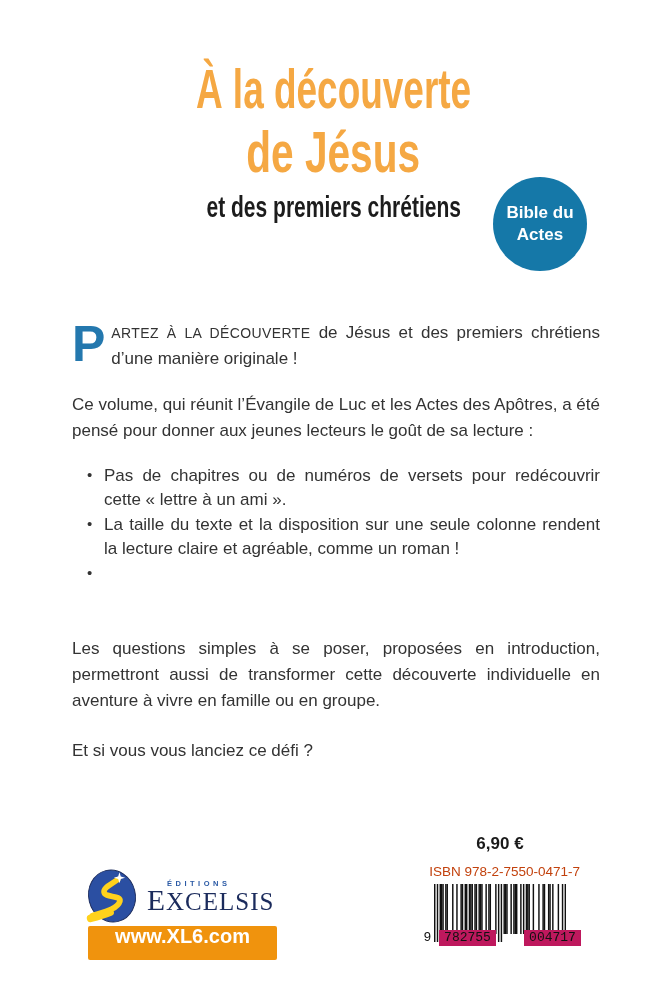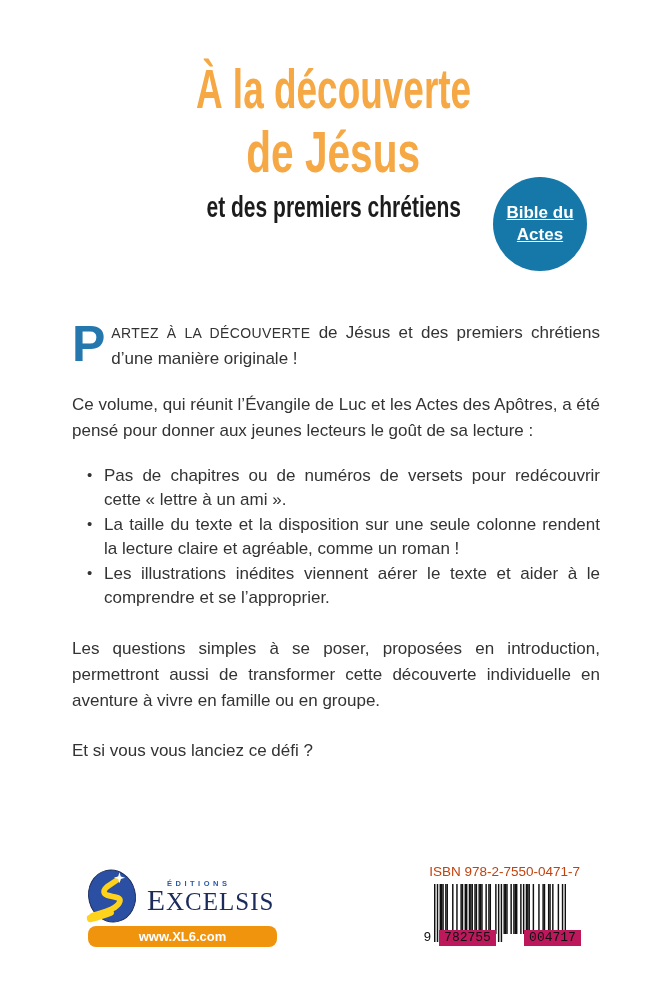--- a/index.html
+++ b/index.html
@@ -20,21 +20,21 @@
   .title-line2{top:118px;font-size:58px;}
   .title-line2 .squeeze{transform:scaleX(0.70);}
   .title-subtitle{position:absolute;left:0;top:190px;width:667px;text-align:center;
     color:#1c1c1c;font-weight:bold;font-size:30px;}
   .title-subtitle .squeeze{display:inline-block;transform:scaleX(0.70);transform-origin:center top;}
   
   .badge{
     position:absolute;left:493px;top:177px;width:94px;height:94px;
     background:#1578a8;border-radius:50%;
     display:flex;flex-direction:column;align-items:center;justify-content:center;
-    color:#fff;font-weight:bold;font-size:17px;line-height:22px;text-decoration:underline;
+    color:#fff;font-weight:bold;font-size:17px;line-height:22px;
   }
   
   .copy{position:absolute;left:72px;width:528px;text-align:justify;font-size:17px;line-height:26px;margin:0;}
   .lead{top:320px;line-height:25px;}
   .dropcap{
     float:left;color:#2478ae;font-weight:bold;
     font-size:50px;line-height:42px;margin:3px 6px 0 0;
   }
   .sc{font-size:14px;letter-spacing:0.4px;}
   .p1{top:392px;}
@@ -59,23 +59,23 @@
   .bc-lead{left:-12px;width:11px;background:transparent;}
   .bc-left{left:5px;width:57px;}
   .bc-right{left:70px;width:57px;margin-left:20px;}
   
   .logo-mark{position:absolute;left:84px;top:867px;width:56px;height:58px;}
   .editions{position:absolute;left:167px;top:879px;width:130px;
     font-size:7.5px;font-weight:bold;letter-spacing:3.5px;color:#2b5aa5;}
   .excelsis{position:absolute;left:147px;top:884px;width:160px;
     font-family:"Liberation Serif",serif;font-size:25px;letter-spacing:1px;color:#1b2b5c;}
   .excelsis::first-letter{font-size:1.18em;}
-  .website{position:absolute;left:88px;top:926px;width:189px;height:21px;
-    background:#f0930d;border-radius:8px;
-    color:#fff;font-weight:bold;font-size:13px;line-height:21px;text-align:center;}
+  .website{position:absolute;left:88px;top:926px;width:189px;height:34px;
+    background:#f0930d;border-radius:2px;
+    color:#fff;font-weight:bold;font-size:20px;line-height:21px;text-align:center;}
 </style>
 </head>
 <body>
 
 <div class="page">
 
   <div class="title-line title-line2">
     <span class="squeeze">de Jésus</span>
   </div>
   <div class="title-line title-line1">
@@ -92,26 +92,27 @@
 
   <p class="copy lead">
     <span class="dropcap">P</span><span class="sc">ARTEZ À LA DÉCOUVERTE</span><span> de Jésus et des premiers chrétiens d’une manière originale&nbsp;!</span>
   </p>
 
   <p class="copy p1">Ce volume, qui réunit l’Évangile de Luc et les Actes des Apôtres, a été pensé pour donner aux jeunes lecteurs le goût de sa lec­ture&nbsp;:</p>
 
   <ul class="bullets">
     <li><span class="dot">•</span><span>Pas de chapitres ou de numéros de versets pour redécou­vrir cette «&nbsp;lettre à un ami&nbsp;».</span></li>
     <li><span class="dot">•</span><span>La taille du texte et la disposition sur une seule colonne rendent la lecture claire et agréable, comme un roman&nbsp;!</span></li>
-    <li><span class="dot">•</span><span>Les illustrations inédites viennent aérer le texte et aider à le comprendre et se l’approprier.</span></li>
+    <li><span class="dot">•</span></li>
   </ul>
 
   <p class="copy p2">Les questions simples à se poser, proposées en introduction, permettront aussi de transformer cette découverte indivi­duelle en aventure à vivre en famille ou en groupe.</p>
   <p class="copy p3">Et si vous vous lanciez ce défi&nbsp;?</p>
 
+  <div class="price">6,90 €</div>
   <div class="isbn">ISBN 978-2-7550-0471-7</div>
 
   <div class="barcode">
     <svg width="132" height="60" viewBox="0 0 132 60">
         <rect x="0.00" y="0" width="1.45" height="58"></rect>
         <rect x="2.78" y="0" width="1.45" height="58"></rect>
         <rect x="5.56" y="0" width="1.45" height="50"></rect>
         <rect x="6.95" y="0" width="1.45" height="50"></rect>
         <rect x="8.34" y="0" width="1.45" height="50"></rect>
         <rect x="11.12" y="0" width="1.45" height="50"></rect>

